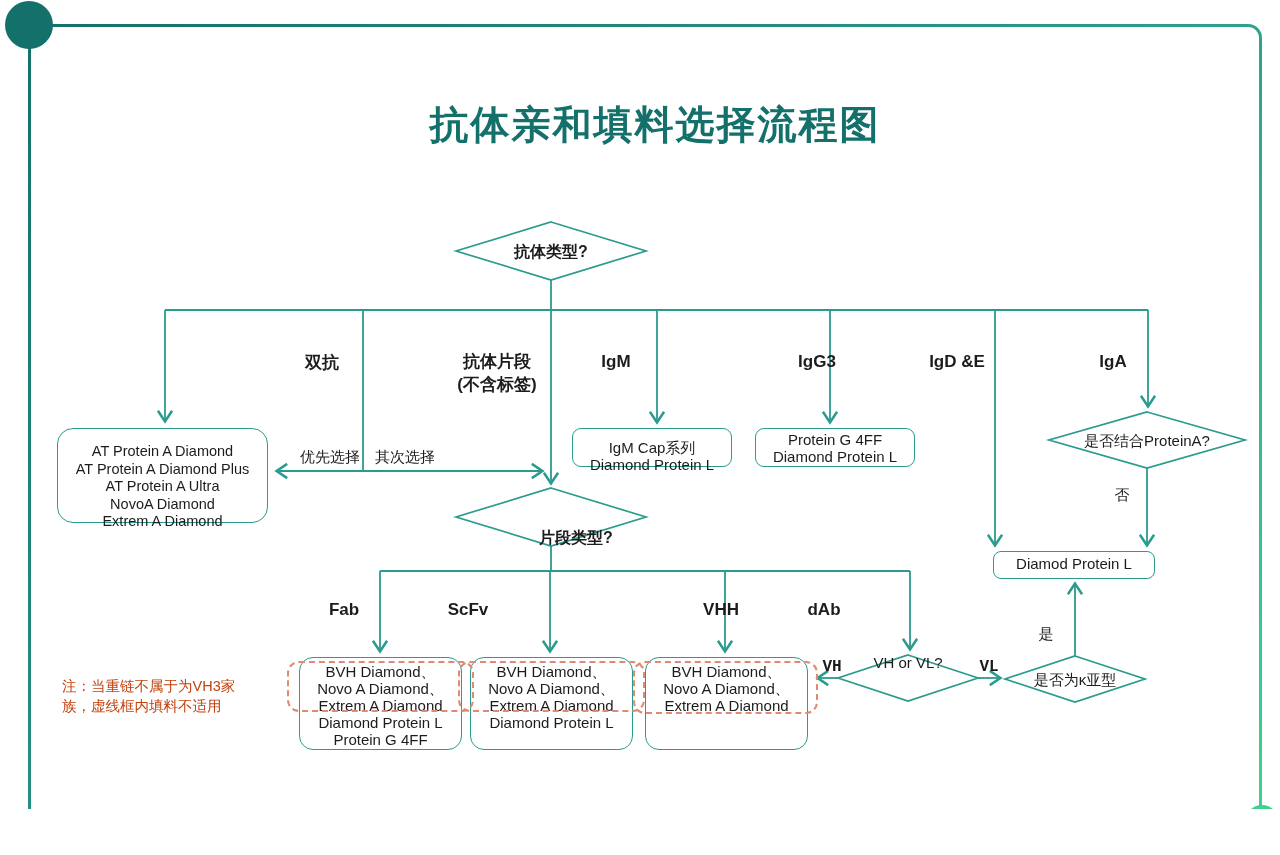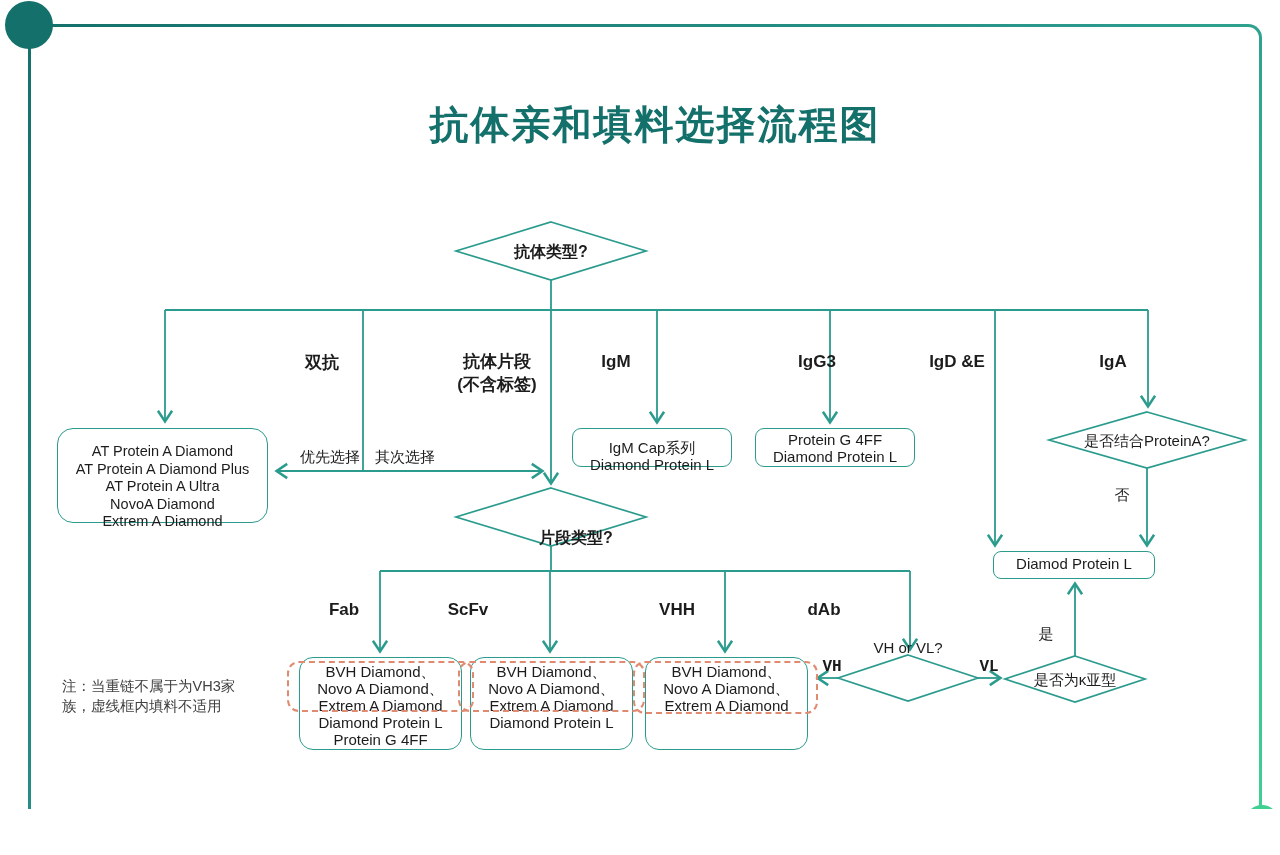--- a/index.html
+++ b/index.html
@@ -26,21 +26,21 @@
   .bold20{font-size:16px;font-weight:bold;}
   .reg15{font-size:15px;font-weight:500;}
   .reg16{font-size:16px;font-weight:600;font-family:Liberation Mono, monospace;}
 
   .node{position:absolute;background:#ffffff;border:1.6px solid #2b9b8d;border-radius:14px;
     text-align:center;font-size:15px;line-height:17.5px;box-sizing:border-box;}
   .node .ln{white-space:nowrap;}
   .dashed-group{position:absolute;border:2px dashed #e08a70;border-radius:12px;box-sizing:border-box;
     background:transparent;pointer-events:none;}
 
-  .note{position:absolute;left:62px;top:676px;width:210px;font-size:14.5px;line-height:20px;color:#404040;}
+  .note{position:absolute;left:62px;top:676px;width:210px;font-size:14.5px;line-height:20px;color:#c2410c;}
 </style>
 </head>
 <body>
 
 <div id="canvas">
 
   <div class="frame">
     <div class="frame-inner"></div>
   </div>
   <div class="corner-circle tl"></div>
@@ -86,37 +86,37 @@
       <polygon points="908,655 978,678 908,701 838,678"></polygon>
       <polygon points="1075,656 1145,679 1075,702 1005,679"></polygon>
     </g>
   </svg>
 
   <div class="title">抗体亲和填料选择流程图</div>
 
   <div class="dlabel bold20" style="left:551px;top:252px;">抗体类型?</div>
   <div class="dlabel bold20" style="left:576px;top:518px;margin-top:20px;">片段类型?</div>
   <div class="dlabel reg15" style="left:1147px;top:441px;">是否结合ProteinA?</div>
-  <div class="dlabel reg15" style="left:908px;top:647px;">VH or VL?</div>
+  <div class="dlabel reg15" style="left:908px;top:662px;">VH or VL?</div>
   <div class="dlabel reg15" style="left:1075px;top:680px;">是否为κ亚型</div>
 
   <div class="dlabel bold17" style="left:322px;top:362px;">双抗</div>
   <div class="dlabel bold17" style="left:497px;top:373px;">
     <div>抗体片段</div>
     <div>(不含标签)</div>
   </div>
   <div class="dlabel bold17" style="left:616px;top:362px;">IgM</div>
   <div class="dlabel bold17" style="left:789px;top:362px;margin-left:28px;">IgG3</div>
   <div class="dlabel bold17" style="left:957px;top:362px;">IgD &amp;E</div>
   <div class="dlabel bold17" style="left:1113px;top:362px;">IgA</div>
   <div class="dlabel reg15" style="left:330px;top:457px;">优先选择</div>
   <div class="dlabel reg15" style="left:405px;top:457px;">其次选择</div>
   <div class="dlabel bold17" style="left:344px;top:610px;">Fab</div>
   <div class="dlabel bold17" style="left:468px;top:610px;">ScFv</div>
-  <div class="dlabel bold17" style="left:677px;top:610px;">VHH</div>
+  <div class="dlabel bold17" style="left:721px;top:610px;">VHH</div>
   <div class="dlabel bold17" style="left:824px;top:610px;">dAb</div>
   <div class="dlabel reg16" style="left:832px;top:667px;">VH</div>
   <div class="dlabel reg16" style="left:989px;top:667px;">VL</div>
   <div class="dlabel reg15" style="left:1046px;top:634px;">是</div>
   <div class="dlabel reg15" style="left:1122px;top:495px;">否</div>
 
   <div class="node" style="left:57px;top:428px;width:211px;height:95px;border-radius:16px;padding-top:14px;font-size:14.5px;">
     <div class="ln">AT Protein A Diamond</div>
     <div class="ln">AT Protein A Diamond Plus</div>
     <div class="ln">AT Protein A Ultra</div>

